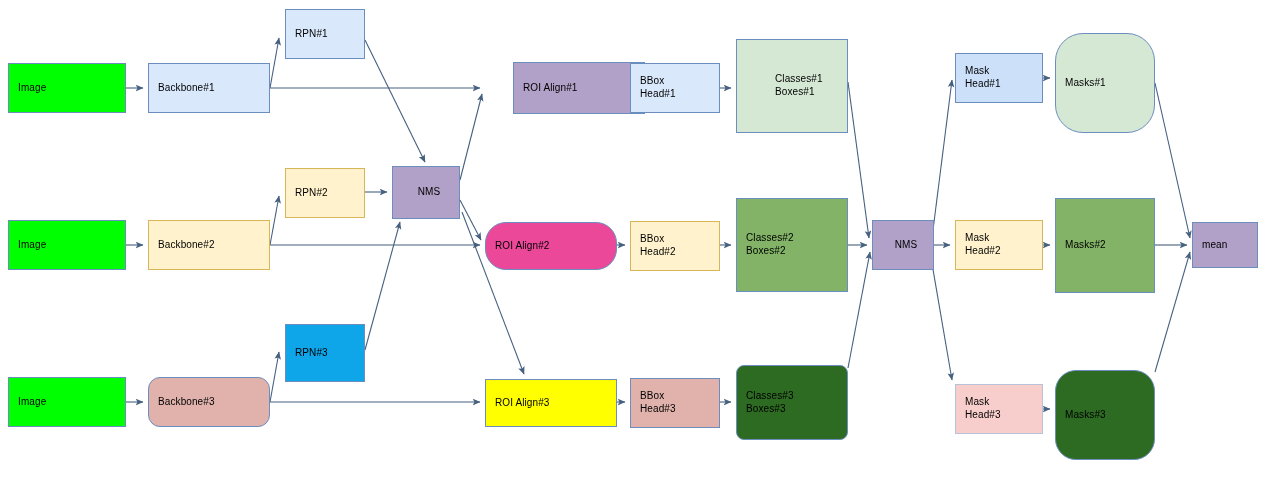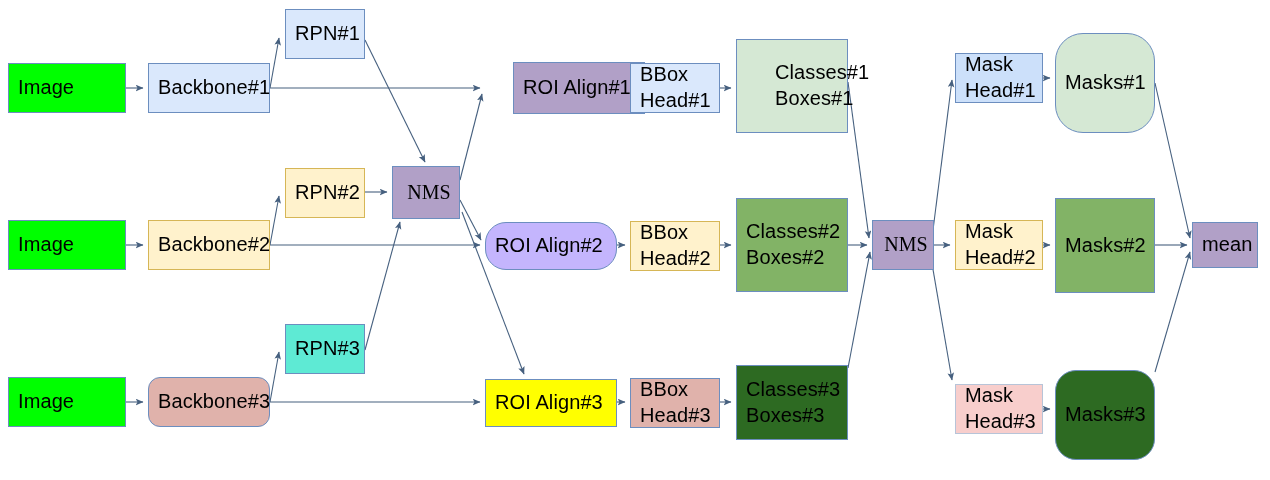--- a/index.html
+++ b/index.html
@@ -27,30 +27,29 @@
   }
   .node {
     position: absolute;
     box-sizing: border-box;
     border: 1px solid #6c8ebf;
     display: flex;
     flex-direction: column;
     justify-content: center;
     align-items: flex-start;
     padding-left: 9px;
-    font-size: 20px;
+    font-size: 10px;
     line-height: 1.28;
     color: #000000;
     white-space: pre-line;
     letter-spacing: 0.1px;
   }
   .node.center-text {
     align-items: center;
     padding-left: 6px;
-    font-family: Liberation Serif, serif;
   }
   .node-line {
     display: block;
   }
 </style>
 </head>
 <body>
 
 <div id="diagram-canvas" style="width: 1270px; height: 480px; background: rgb(255, 255, 255);">
 
@@ -103,30 +102,30 @@
       <div class="node" style="left: 285px; top: 9px; width: 80px; height: 50px; background: rgb(218, 232, 252); border-color: rgb(108, 142, 191);"><span class="node-line">RPN#1</span></div>
       <div class="node" style="left: 485px; top: 62px; width: 132px; height: 52px; background: rgb(177, 160, 199); border-color: rgb(108, 142, 191); margin-left: 28px;"><span class="node-line">ROI Align#1</span></div>
       <div class="node" style="left: 630px; top: 63px; width: 90px; height: 50px; background: rgb(218, 232, 252); border-color: rgb(108, 142, 191);"><span class="node-line">BBox</span><span class="node-line">Head#1</span></div>
       <div class="node" style="left: 736px; top: 39px; width: 112px; height: 94px; background: rgb(213, 232, 212); border-color: rgb(108, 142, 191); padding-left: 38px;"><span class="node-line">Classes#1</span><span class="node-line">Boxes#1</span></div>
       <div class="node" style="left: 955px; top: 53px; width: 88px; height: 50px; background: rgb(204, 224, 250); border-color: rgb(108, 142, 191);"><span class="node-line">Mask</span><span class="node-line">Head#1</span></div>
       <div class="node" style="left: 1055px; top: 33px; width: 100px; height: 100px; background: rgb(213, 232, 212); border-color: rgb(108, 142, 191); border-radius: 28px;"><span class="node-line">Masks#1</span></div>
       <div class="node" style="left: 8px; top: 220px; width: 118px; height: 50px; background: rgb(0, 255, 0); border-color: rgb(108, 142, 191);"><span class="node-line">Image</span></div>
       <div class="node" style="left: 148px; top: 220px; width: 122px; height: 50px; background: rgb(255, 242, 204); border-color: rgb(214, 182, 86);"><span class="node-line">Backbone#2</span></div>
       <div class="node" style="left: 285px; top: 168px; width: 80px; height: 50px; background: rgb(255, 242, 204); border-color: rgb(214, 182, 86); text-align: right;"><span class="node-line">RPN#2</span></div>
       <div class="node center-text" style="left: 392px; top: 166px; width: 68px; height: 53px; background: rgb(177, 160, 199); border-color: rgb(108, 142, 191);"><span class="node-line">NMS</span></div>
-      <div class="node" style="left: 485px; top: 222px; width: 132px; height: 48px; background: #c4b5fd; border-color: rgb(108, 142, 191); border-radius: 21px;"><span class="node-line">ROI Align#2</span></div>
+      <div class="node" style="left: 485px; top: 222px; width: 132px; height: 48px; background: #ec4899; border-color: rgb(108, 142, 191); border-radius: 21px;"><span class="node-line">ROI Align#2</span></div>
       <div class="node" style="left: 630px; top: 221px; width: 90px; height: 50px; background: rgb(255, 242, 204); border-color: rgb(214, 182, 86);"><span class="node-line">BBox</span><span class="node-line">Head#2</span></div>
       <div class="node" style="left: 736px; top: 198px; width: 112px; height: 94px; background: rgb(130, 179, 102); border-color: rgb(108, 142, 191);"><span class="node-line">Classes#2</span><span class="node-line">Boxes#2</span></div>
       <div class="node center-text" style="left: 872px; top: 220px; width: 62px; height: 50px; background: rgb(177, 160, 199); border-color: rgb(108, 142, 191);"><span class="node-line">NMS</span></div>
       <div class="node" style="left: 955px; top: 220px; width: 88px; height: 50px; background: rgb(255, 242, 204); border-color: rgb(214, 182, 86);"><span class="node-line">Mask</span><span class="node-line">Head#2</span></div>
       <div class="node" style="left: 1055px; top: 198px; width: 100px; height: 95px; background: rgb(130, 179, 102); border-color: rgb(108, 142, 191);"><span class="node-line">Masks#2</span></div>
       <div class="node" style="left: 1192px; top: 222px; width: 66px; height: 46px; background: rgb(177, 160, 199); border-color: rgb(108, 142, 191);"><span class="node-line">mean</span></div>
       <div class="node" style="left: 8px; top: 377px; width: 118px; height: 50px; background: rgb(0, 255, 0); border-color: rgb(108, 142, 191);"><span class="node-line">Image</span></div>
       <div class="node" style="left: 148px; top: 377px; width: 122px; height: 50px; background: rgb(224, 178, 171); border-color: rgb(108, 142, 191); border-radius: 12px;"><span class="node-line">Backbone#3</span></div>
-      <div class="node" style="left: 285px; top: 324px; width: 80px; height: 50px; background: #5eead4; border-color: rgb(108, 142, 191);"><span class="node-line">RPN#3</span></div>
+      <div class="node" style="left: 285px; top: 324px; width: 80px; height: 58px; background: #0ea5e9; border-color: rgb(108, 142, 191);"><span class="node-line">RPN#3</span></div>
       <div class="node" style="left: 485px; top: 379px; width: 132px; height: 48px; background: rgb(255, 255, 0); border-color: rgb(108, 142, 191);"><span class="node-line">ROI Align#3</span></div>
       <div class="node" style="left: 630px; top: 378px; width: 90px; height: 50px; background: rgb(224, 178, 171); border-color: rgb(108, 142, 191);"><span class="node-line">BBox</span><span class="node-line">Head#3</span></div>
-      <div class="node" style="left: 736px; top: 365px; width: 112px; height: 75px; background: rgb(45, 106, 34); border-color: rgb(108, 142, 191);"><span class="node-line">Classes#3</span><span class="node-line">Boxes#3</span></div>
+      <div class="node" style="left: 736px; top: 365px; width: 112px; height: 75px; background: rgb(45, 106, 34); border-color: rgb(108, 142, 191); border-radius: 8px;"><span class="node-line">Classes#3</span><span class="node-line">Boxes#3</span></div>
       <div class="node" style="left: 955px; top: 384px; width: 88px; height: 50px; background: rgb(248, 206, 204); border-color: rgb(183, 196, 216);"><span class="node-line">Mask</span><span class="node-line">Head#3</span></div>
       <div class="node" style="left: 1055px; top: 370px; width: 100px; height: 90px; background: rgb(45, 106, 34); border-color: rgb(108, 142, 191); border-radius: 21px;"><span class="node-line">Masks#3</span></div>
     </div>
 
 </div>
 
 </body></html>

